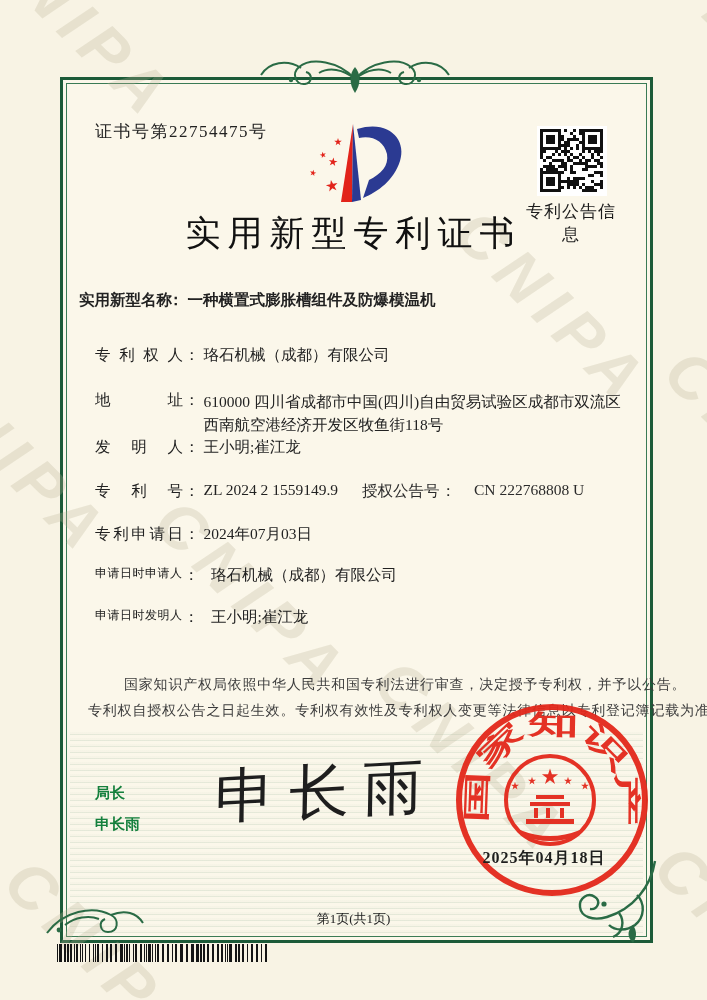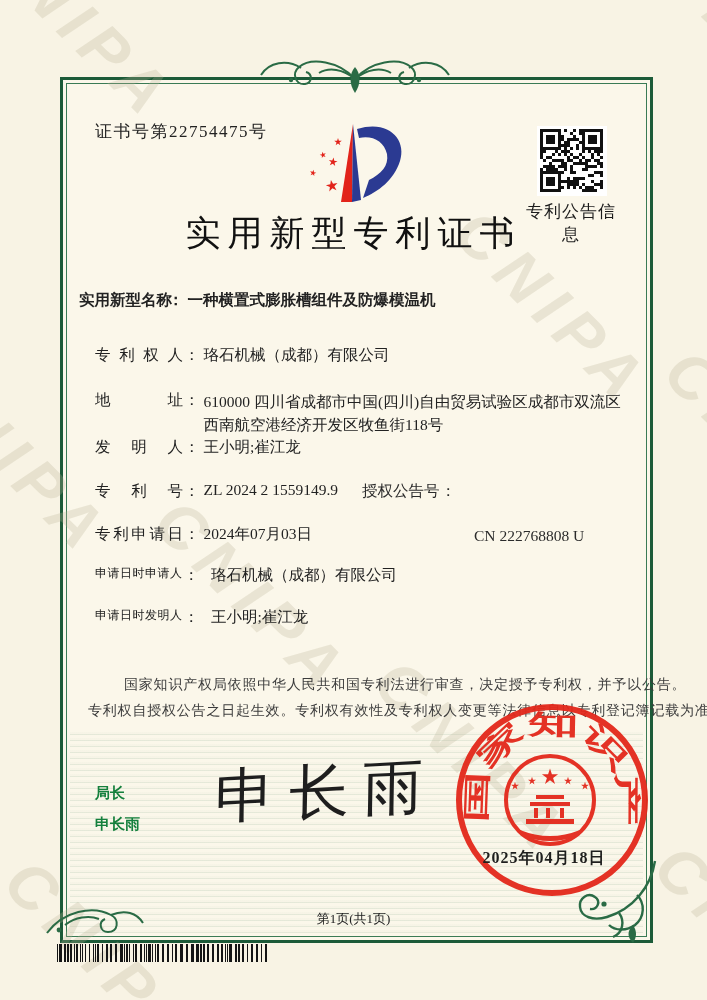--- a/index.html
+++ b/index.html
@@ -26,21 +26,21 @@
   .title{position:absolute;left:60px;top:210px;width:587px;text-align:center;
          font-size:35px;font-weight:400;letter-spacing:7px;color:#111;}
   
   .row{position:absolute;font-size:15.5px;color:#222;white-space:nowrap;}
   .lbl{display:inline-block;width:88px;text-align:justify;text-align-last:justify;vertical-align:top;}
   .lbl7{display:inline-block;font-size:12px;vertical-align:top;letter-spacing:0.5px;}
   .colon{display:inline-block;vertical-align:top;margin:0 4px 0 1px;}
   .val{display:inline-block;vertical-align:top;}
   .addr .val{white-space:normal;width:432px;line-height:23px;}
   .rcol{position:absolute;font-size:15.5px;white-space:nowrap;}
-  .rcol .val{margin-left:14px;margin-top:46px;}
+  .rcol .val{margin-left:14px;}
   
   .stmt{position:absolute;font-size:14px;color:#3c3c3c;letter-spacing:0.8px;white-space:nowrap;}
   
   .signer-label{position:absolute;left:95px;font-size:15px;color:#15803d;
                 font-family:"Liberation Sans","DejaVu Sans",sans-serif;font-weight:bold;}
   .signature{position:absolute;left:215px;top:752px;font-size:60px;color:#1e1e1e;
              transform:rotate(-3deg) skewX(-4deg);letter-spacing:14px;white-space:nowrap;z-index:4;}
   
   .seal{position:absolute;left:456px;top:704px;width:192px;height:192px;z-index:3;opacity:0.95;}
   .seal-ring{position:absolute;left:0;top:0;width:180px;height:180px;border:6px solid #e3281b;border-radius:50%;}

